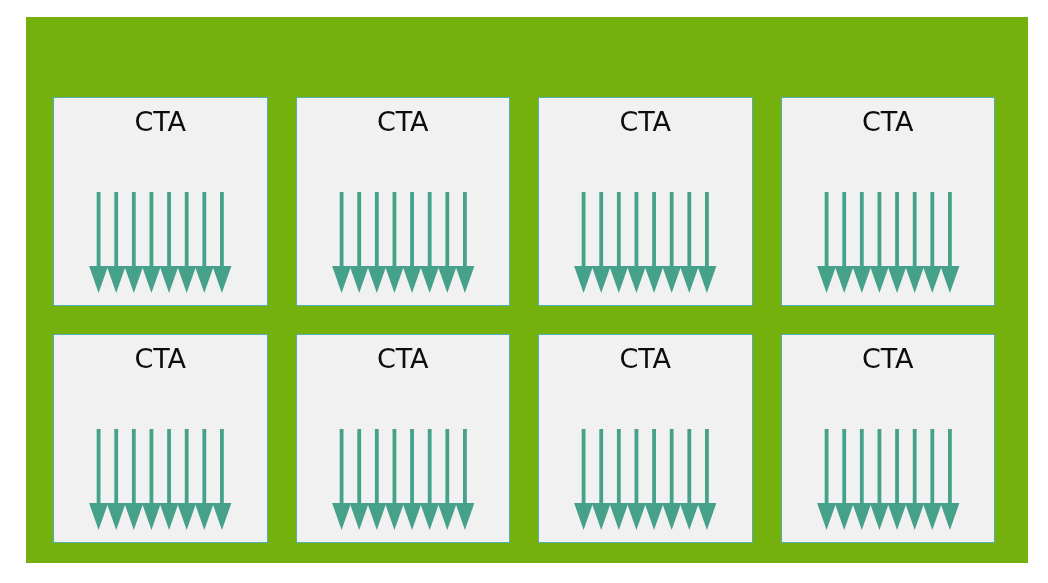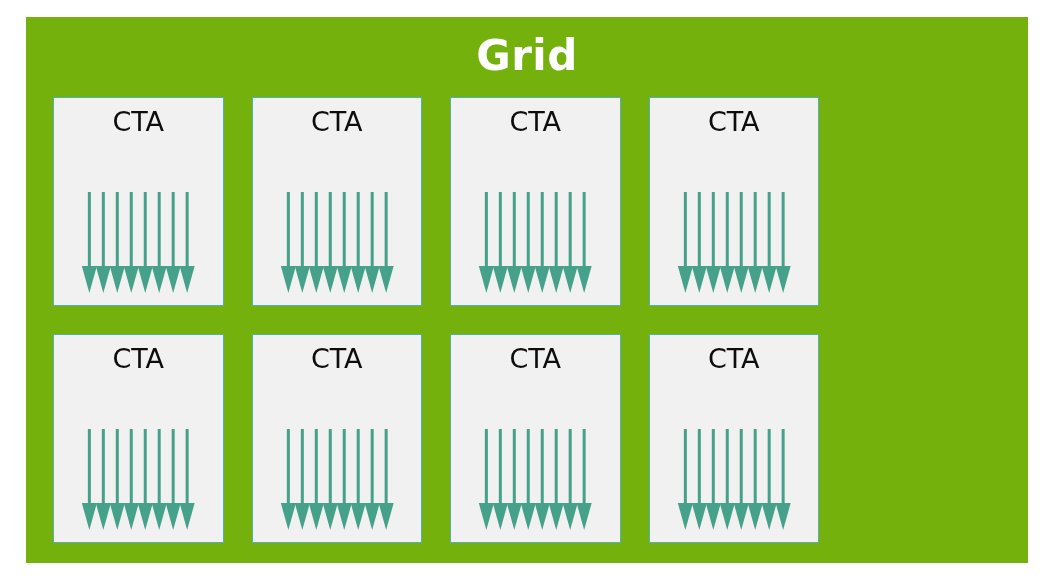--- a/index.html
+++ b/index.html
@@ -46,21 +46,21 @@
     letter-spacing: 0.5px;
     font-family: "DejaVu Sans", sans-serif;
     white-space: nowrap;
   }
 
   
   .cta-grid {
     position: absolute;
     left: 27px;      
     top: 80px;       
-    width: 766px;    
+    width: 942px;    
     height: 446px;   
     display: grid;
     grid-template-columns: repeat(4, 1fr);
     grid-template-rows: repeat(2, 1fr);
     column-gap: 17px;
     row-gap: 18px;
     gap: 28px;
   }
 
   .cta-box {
@@ -98,21 +98,20 @@
     height: 100%;
   }
 </style>
 </head>
 <body>
 
 <div id="stage" style="background: rgb(255, 255, 255);">
 
   <div class="grid-panel" style="background: rgb(116, 177, 12);">
 
-    <div class="grid-title" style="color: rgb(255, 255, 255);">Grid</div>
 
     <div class="cta-grid">
 
     <div class="cta-box" style="background: rgb(241, 241, 241); border-color: rgb(83, 176, 178);">
           <div class="cta-label" style="color: rgb(13, 13, 13);">CTA</div>
           <div class="cta-arrows">
             <svg viewBox="0 0 224 108" preserveAspectRatio="none">
               <g>
                 <rect x="45.00" y="4" width="4" height="74.00" fill="#45a189"></rect>
                 <polygon points="37.00,78.00 57.00,78.00 47.00,105.00" fill="#45a189"></polygon>

